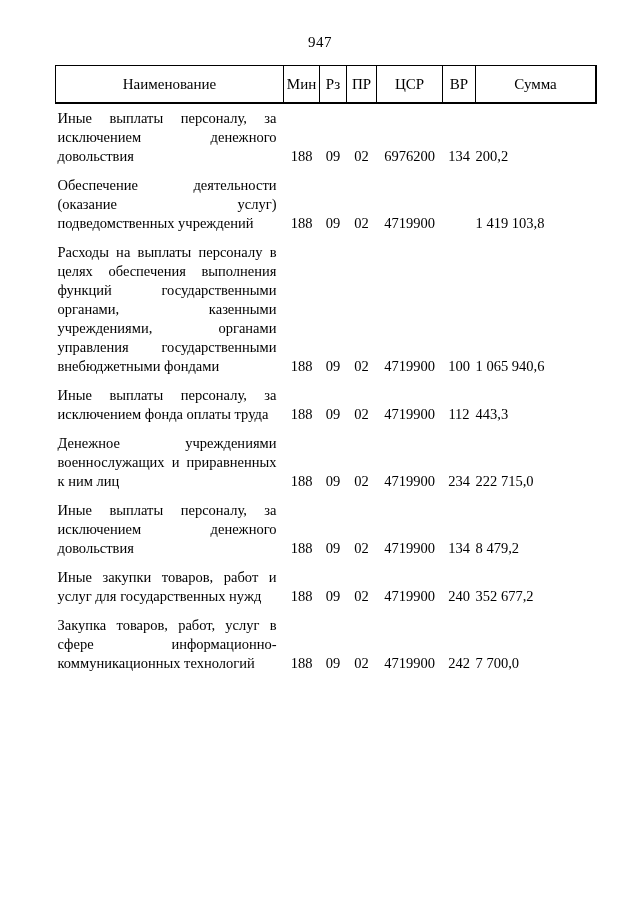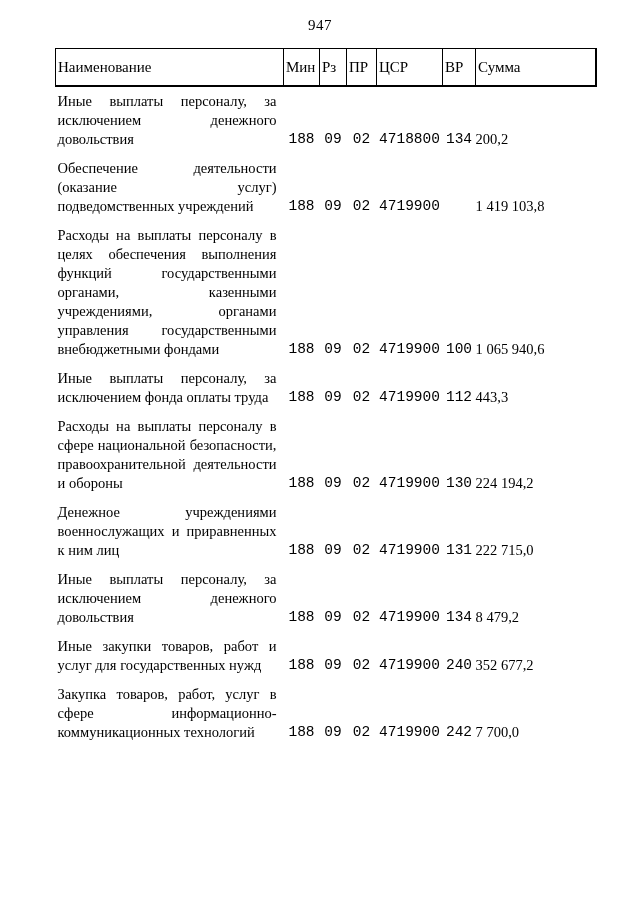--- a/index.html
+++ b/index.html
@@ -10,36 +10,36 @@
   body {
     width: 640px;
     height: 905px;
     font-family: "Liberation Serif", "DejaVu Serif", serif;
     color: #000;
     position: relative;
     overflow: hidden;
   }
   .page-number {
     text-align: center;
-    padding-top: 17px;
+    padding-top: 34px;
     font-size: 15px;
     letter-spacing: 0.5px;
   }
   table.budget {
     border-collapse: collapse;
     table-layout: fixed;
     width: 540px;
     margin: 14px 0 0 55px;
     font-size: 14.5px;
   }
   table.budget thead th {
     border: 1px solid #000;
     font-weight: normal;
     font-size: 15px;
-    text-align: left;
+    text-align: center;
     vertical-align: middle;
     height: 36px;
     padding: 0 2px;
     background: #fff;
   }
   table.budget thead tr {
     box-shadow: 0 0 0 1px #000;
   }
   table.budget tbody td {
     border: none;
@@ -48,21 +48,20 @@
     line-height: 19px;
   }
   td.c-name {
     text-align: justify;
     padding-left: 2px !important;
     padding-right: 7px !important;
   }
   td.c-num {
     text-align: center;
     white-space: nowrap;
-    font-family: Liberation Mono, monospace;
   }
   td.c-sum {
     padding-right: 9px !important;
     white-space: nowrap;
   }
   col.w-name  { width: 228px; }
   col.w-min   { width: 36px; }
   col.w-rz    { width: 27px; }
   col.w-pr    { width: 30px; }
   col.w-csr   { width: 66px; }
@@ -94,21 +93,21 @@
       <th>ВР</th>
       <th>Сумма</th>
     </tr>
   </thead>
   <tbody>
       <tr>
         <td class="c-name">Иные выплаты персоналу, за исключением денежного довольствия</td>
         <td class="c-num">188</td>
         <td class="c-num">09</td>
         <td class="c-num">02</td>
-        <td class="c-num">4718800</td>
+        <td class="c-num">6976200</td>
         <td class="c-num">134</td>
         <td class="c-sum">200,2</td>
       </tr>
       <tr>
         <td class="c-name">Обеспечение деятельности (оказание услуг) подведомственных учреждений</td>
         <td class="c-num">188</td>
         <td class="c-num">09</td>
         <td class="c-num">02</td>
         <td class="c-num">4719900</td>
         <td class="c-num"></td>
@@ -126,35 +125,26 @@
       <tr>
         <td class="c-name">Иные выплаты персоналу, за исключением фонда оплаты труда</td>
         <td class="c-num">188</td>
         <td class="c-num">09</td>
         <td class="c-num">02</td>
         <td class="c-num">4719900</td>
         <td class="c-num">112</td>
         <td class="c-sum">443,3</td>
       </tr>
       <tr>
-        <td class="c-name">Расходы на выплаты персоналу в сфере национальной безопасности, правоохранительной деятельности и обороны</td>
-        <td class="c-num">188</td>
-        <td class="c-num">09</td>
-        <td class="c-num">02</td>
-        <td class="c-num">4719900</td>
-        <td class="c-num">130</td>
-        <td class="c-sum">224 194,2</td>
-      </tr>
-      <tr>
         <td class="c-name">Денежное учреждениями военнослужащих и приравненных к ним лиц</td>
         <td class="c-num">188</td>
         <td class="c-num">09</td>
         <td class="c-num">02</td>
         <td class="c-num">4719900</td>
-        <td class="c-num">131</td>
+        <td class="c-num">234</td>
         <td class="c-sum">222 715,0</td>
       </tr>
       <tr>
         <td class="c-name">Иные выплаты персоналу, за исключением денежного довольствия</td>
         <td class="c-num">188</td>
         <td class="c-num">09</td>
         <td class="c-num">02</td>
         <td class="c-num">4719900</td>
         <td class="c-num">134</td>
         <td class="c-sum">8 479,2</td>

